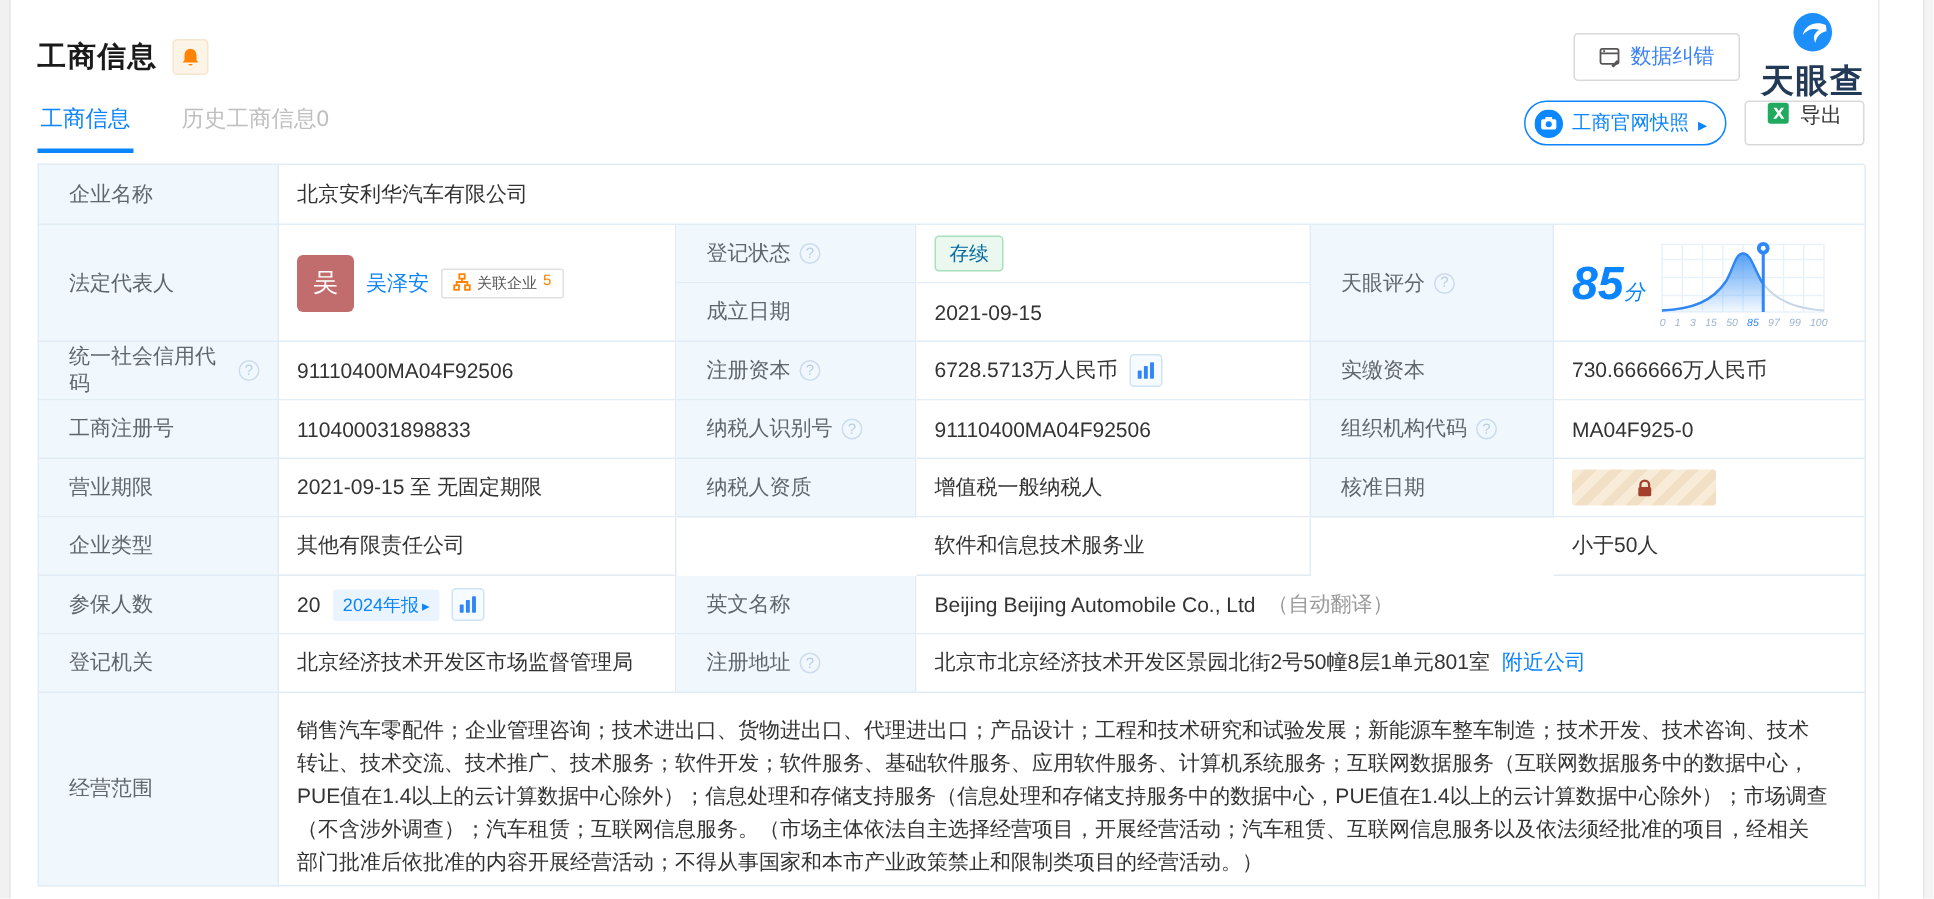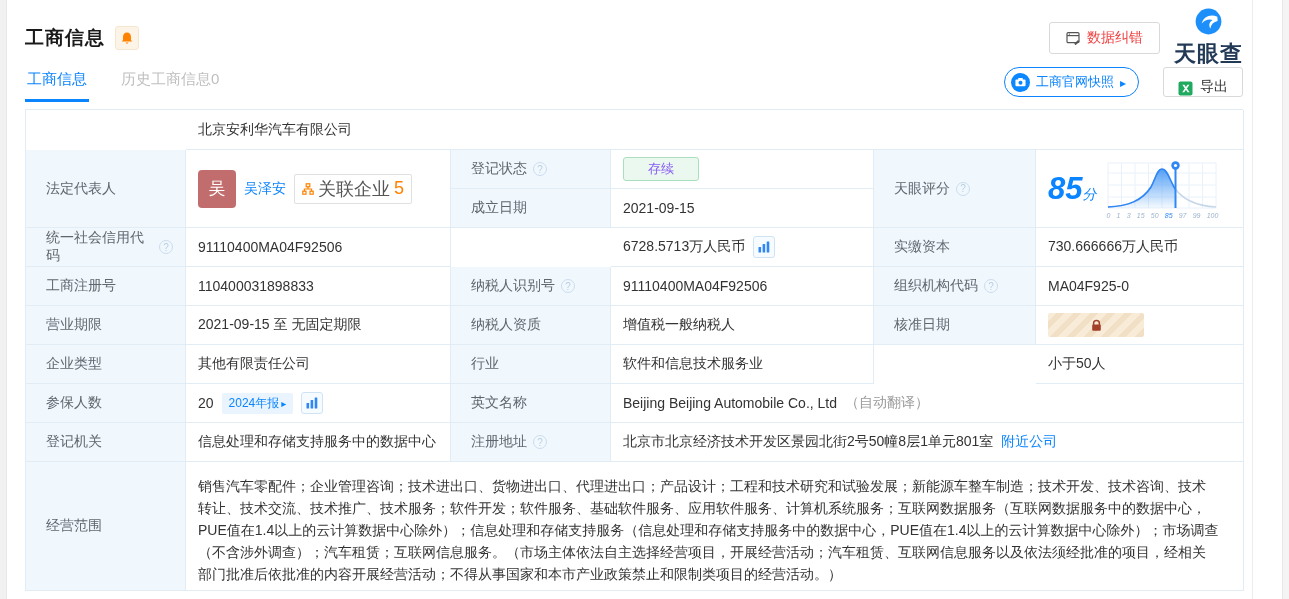--- a/index.html
+++ b/index.html
@@ -7,44 +7,44 @@
   .left-strip { position:absolute; left:0; top:0; bottom:0; width:7px; background:#f1f1f1; border-right:1px solid #e7e7e7; }
   .card-divider { position:absolute; left:1252px; top:0; bottom:0; width:1px; background:#ececec; }
   .right-strip { position:absolute; left:1282px; top:0; bottom:0; width:7px; background:#f4f4f4; border-left:1px solid #e7e7e7; }
   .content { position:relative; margin-left:25px; width:1218px; padding-top:18px; }
 
   
   .header-row { display:flex; align-items:center; height:40px; }
   .page-title { font-size:19px; font-weight:bold; color:#1a1a1a; letter-spacing:1px; }
   .bell-box { margin-left:10px; width:24px; height:24px; background:#fdf4e8; border:1px solid #f6e6d0; border-radius:3px; display:flex; align-items:center; justify-content:center; cursor:pointer; }
   .hdr-right { margin-left:auto; display:flex; align-items:center; gap:14px; }
-  .btn-correct { display:flex; align-items:center; gap:7px; height:32px; padding:0 16px; border:1px solid #d9d9d9; border-radius:3px; background:#fff; font-size:14px; color:#ef4444; cursor:pointer; }
+  .btn-correct { display:flex; align-items:center; gap:7px; height:32px; padding:0 16px; border:1px solid #d9d9d9; border-radius:3px; background:#fff; font-size:14px; color:#3b82f6; cursor:pointer; }
   .logo { display:flex; align-items:center; gap:4px; cursor:pointer;flex-direction:column; }
   .logo-text { font-size:22px; font-weight:bold; color:#233a57; letter-spacing:1px; }
 
   
   .tab-row { display:flex; align-items:center; height:36px; margin-top:6px; }
   .tab { font-size:15px; color:#0b84ff; font-weight:500; padding:8px 2px 10px; border-bottom:3px solid #0b84ff; cursor:pointer; }
   .tab.inactive { color:#bfbfbf; font-weight:400; border-bottom:3px solid transparent; margin-left:30px; }
-  .tab-actions { margin-left:auto; display:flex; align-items:center; gap:24px; }
+  .tab-actions { margin-left:auto; display:flex; align-items:center; gap:12px; }
   .btn-snapshot { display:flex; align-items:center; gap:6px; height:30px; padding:0 12px 0 6px; border:1px solid #0b84ff; border-radius:16px; background:#fff; color:#0b84ff; font-size:13px; cursor:pointer; }
   .btn-snapshot .arrow::after { content:"▸"; font-size:12px; }
-  .btn-export { display:flex; align-items:flex-end; gap:7px; height:30px; padding:0 14px; border:1px solid #d9d9d9; border-radius:3px; background:#fff; color:#333; font-size:14px; cursor:pointer; }
+  .btn-export { display:flex; align-items:flex-start; gap:7px; height:30px; padding:0 14px; border:1px solid #d9d9d9; border-radius:3px; background:#fff; color:#333; font-size:14px; cursor:pointer; }
 
   
   .biz-table { margin-top:9px; display:grid; grid-template-columns:160px 265px 160px 263px 162px 208px; grid-template-rows:40px 39px 39px 39px 39px 39px 39px 39px 39px 129px; border-top:1px solid #e2ecf5; border-left:1px solid #e2ecf5; }
   .cell { border-right:1px solid #e2ecf5; border-bottom:1px solid #e2ecf5; display:flex; align-items:center; padding:0 12px; font-size:14px; color:#333; background:#fff; min-width:0; }
   .lbl { background:#f0f8fe; color:#60666d; padding-left:20px; gap:6px; }
   .q { flex:0 0 auto; width:14px; height:14px; border:1px solid #ccdced; border-radius:50%; color:#b9cfe2; font-size:10px; display:inline-flex; align-items:center; justify-content:center; cursor:pointer; }
   .q::after { content:"?"; }
 
-  .status-badge { background:#eaf8ef; border:1px solid #a9dfbc; color:#8b5cf6; font-size:13px; padding:2px 24px; border-radius:3px; }
+  .status-badge { background:#eaf8ef; border:1px solid #a9dfbc; color:#0369a1; font-size:13px; padding:2px 9px; border-radius:3px; }
   .avatar { width:38px; height:38px; border-radius:4px; background:#c26d6d; color:#fff; font-size:17px; display:flex; align-items:center; justify-content:center; cursor:pointer; flex:0 0 auto; }
   .link { color:#0b84ff; cursor:pointer; text-decoration:none; }
-  .rel-badge { display:inline-flex; align-items:center; gap:4px; border:1px solid #e0e0e0; border-radius:2px; padding:2px 7px; font-size:18px; color:#555; cursor:pointer; background:#fff; }
+  .rel-badge { display:inline-flex; gap:4px; border:1px solid #e0e0e0; border-radius:2px; padding:2px 7px; font-size:10px; color:#555; cursor:pointer; background:#fff; }
   .rel-count { color:#ff8200; }
   .year-badge { display:inline-flex; align-items:center; gap:2px; background:#e9f4ff; color:#0b84ff; font-size:12px; padding:2px 7px; border-radius:2px; cursor:pointer; }
   .year-badge .arrow::after { content:"▸"; font-size:10px; }
   .trend-box { width:22px; height:22px; border:1px solid #cfe3f5; background:#f6fbff; border-radius:3px; display:inline-flex; align-items:center; justify-content:center; cursor:pointer; flex:0 0 auto; }
   .muted { color:#999; }
   .lock-box { width:96px; height:24px; border-radius:2px; background:repeating-linear-gradient(135deg,#f8ecd9 0 6px,#f2e0c6 6px 12px); display:flex; align-items:center; justify-content:center; cursor:pointer; }
 
   
   .score-cell { gap:10px; padding:0 8px 0 12px; cursor:pointer;font-style:italic; }
   .score-num { font-size:31px; font-weight:bold; color:#0b84ff; line-height:1; }
@@ -112,20 +112,23 @@
             <rect x="0.5" y="0.5" width="14" height="14" rx="2" fill="#1faa5f"></rect>
             <path d="M4.3 3.8 L6.9 7.5 L4.2 11.2 H6.2 L7.9 8.8 L9.6 11.2 H11.6 L8.9 7.4 L11.4 3.8 H9.4 L7.9 6 L6.4 3.8 Z" fill="#fff"></path>
           </svg>
         <span>导出</span>
       </button>
     </div>
   </div>
 
   <div class="biz-table">
 
+    <div class="cell lbl" style="grid-row:1;grid-column:1">
+        <span>企业名称</span>
+      </div>
     <div class="cell" style="grid-row:1;grid-column:2/7">
         <span>北京安利华汽车有限公司</span>
       </div>
 
     <div class="cell lbl" style="grid-row:2/4;grid-column:1">
         <span>法定代表人</span>
       </div>
     <div class="cell gap6" style="grid-row:2/4;grid-column:2">
       <span class="avatar">吴</span>
       <a class="link">吴泽安</a>
@@ -198,20 +201,24 @@
       </span>
     </div>
 
     <div class="cell lbl" style="grid-row:4;grid-column:1">
         <span>统一社会信用代码</span>
         <span class="q"></span>
       </div>
     <div class="cell" style="grid-row:4;grid-column:2">
         <span>91110400MA04F92506</span>
       </div>
+    <div class="cell lbl" style="grid-row:4;grid-column:3">
+        <span>注册资本</span>
+        <span class="q"></span>
+      </div>
     <div class="cell gap6" style="grid-row:4;grid-column:4">
       <span>6728.5713万人民币</span>
       <span class="trend-box">
           <svg width="12" height="12" viewBox="0 0 12 12" fill="#2f86f6">
             <rect x="0.5" y="6" width="2.6" height="5.5" rx="0.5"></rect>
             <rect x="4.6" y="3" width="2.6" height="8.5" rx="0.5"></rect>
             <rect x="8.7" y="0.5" width="2.6" height="11" rx="0.5"></rect>
           </svg>
         </span>
     </div>
@@ -265,23 +272,20 @@
             <rect x="2.2" y="5.6" width="8.6" height="6.2" rx="1" fill="#a2402c"></rect>
           </svg>
       </span>
     </div>
 
     <div class="cell lbl" style="grid-row:7;grid-column:1">
         <span>企业类型</span>
       </div>
     <div class="cell" style="grid-row:7;grid-column:2">
         <span>其他有限责任公司</span>
-      </div>
-    <div class="cell lbl" style="grid-row:7;grid-column:3">
-        <span>行业</span>
       </div>
     <div class="cell" style="grid-row:7;grid-column:4">
         <span>软件和信息技术服务业</span>
       </div>
     <div class="cell" style="grid-row:7;grid-column:6">
         <span>小于50人</span>
       </div>
 
     <div class="cell lbl" style="grid-row:8;grid-column:1">
         <span>参保人数</span>
@@ -305,21 +309,21 @@
       </div>
     <div class="cell gap6" style="grid-row:8;grid-column:4/7">
       <span>Beijing Beijing Automobile Co., Ltd</span>
       <span class="muted">（自动翻译）</span>
     </div>
 
     <div class="cell lbl" style="grid-row:9;grid-column:1">
         <span>登记机关</span>
       </div>
     <div class="cell" style="grid-row:9;grid-column:2">
-        <span>信息处理和存储支持服务中的数据中心</span>
+        <span>北京经济技术开发区市场监督管理局</span>
       </div>
     <div class="cell lbl" style="grid-row:9;grid-column:3">
         <span>注册地址</span>
         <span class="q"></span>
       </div>
     <div class="cell gap6" style="grid-row:9;grid-column:4/7">
       <span>北京市北京经济技术开发区景园北街2号50幢8层1单元801室</span>
       <a class="link">附近公司</a>
     </div>
 

